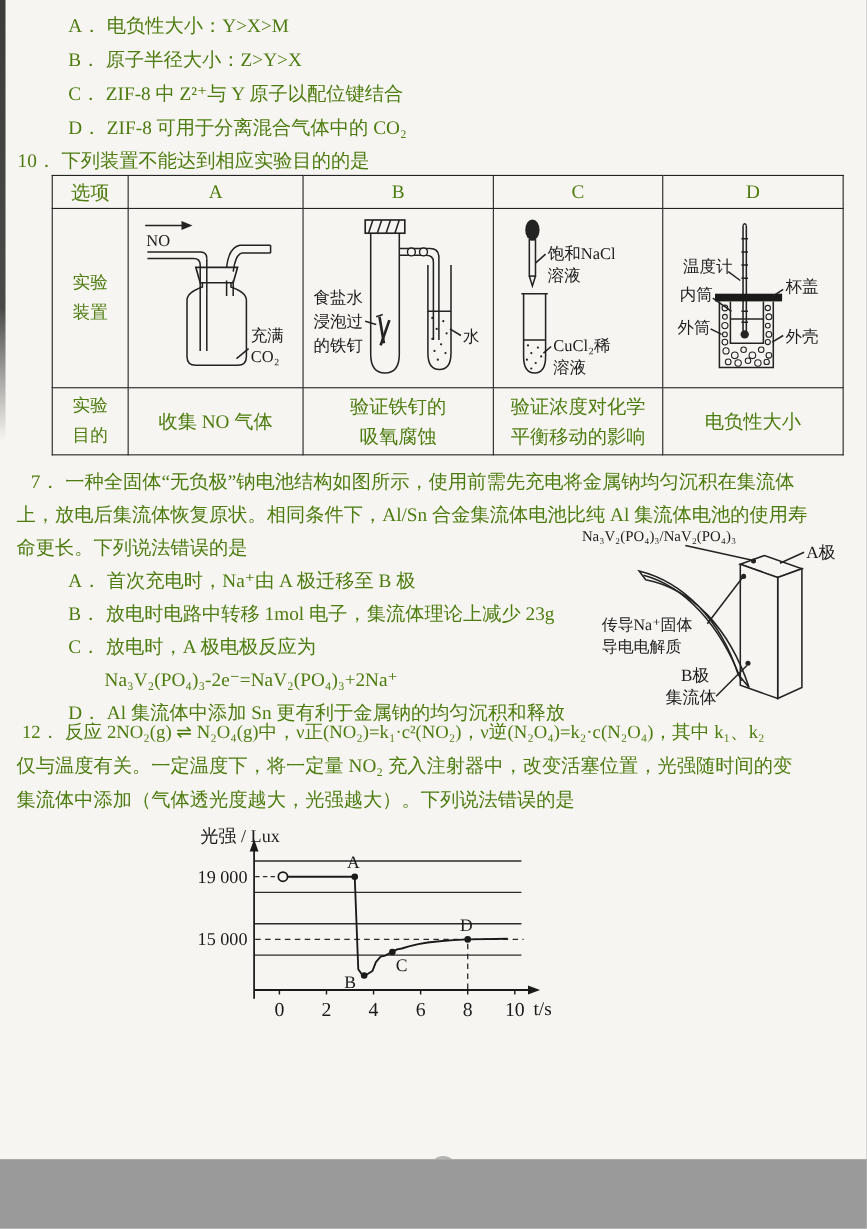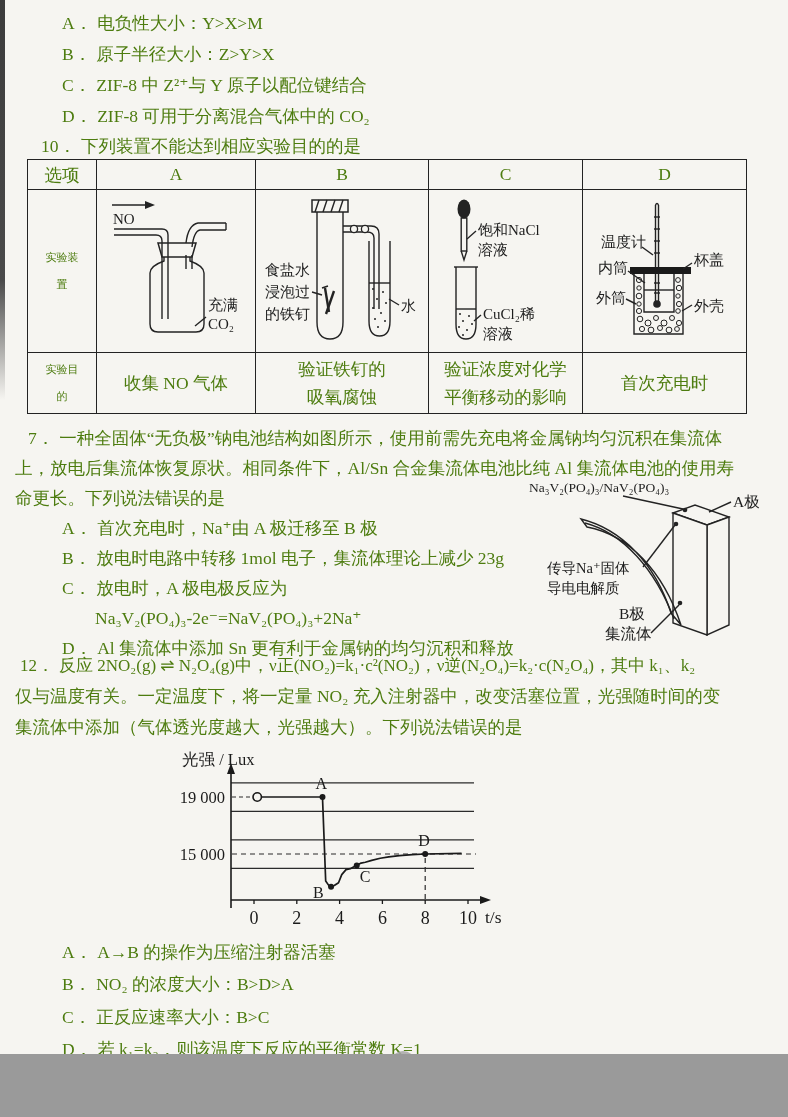--- a/index.html
+++ b/index.html
@@ -6,27 +6,27 @@
   html,body{background:#9a9a9a}
   .page{position:relative;width:788px;height:1054px;margin:0 auto;overflow:hidden;
         background:#f6f5f1;color:#4d7c0f;
         font-family:"Liberation Serif","DejaVu Serif","DejaVu Sans",serif;}
   .edge-strip{position:absolute;left:0;top:0;width:5px;height:400px;
         background:linear-gradient(180deg,#3c3c3c 0%,#4a4a4a 70%,rgba(90,90,90,0) 100%);}
   .sec{position:absolute;}
   .line{white-space:nowrap;line-height:31px;font-size:17.5px;}
   .key{padding-right:5px;}
   
-  table.q10{border-collapse:collapse;table-layout:fixed;width:719px;}
+  table.q10{border-collapse:collapse;table-layout:fixed;width:719px;margin-left:20px;}
   table.q10 th,table.q10 td{border:1.7px solid #232323;text-align:center;vertical-align:middle;
         font-weight:normal;font-size:17.5px;padding:0;}
   table.q10 tr.hdr th{height:30px;}
   table.q10 tr.app td,table.q10 tr.app th{height:163px;}
   table.q10 tr.pur td,table.q10 tr.pur th{height:61px;}
-  .rowlab{display:inline-block;width:40px;word-break:break-all;line-height:27px;font-size:11px;}
+  .rowlab{display:inline-block;width:40px;word-break:break-all;line-height:27px;font-size:16px;}
   .purpose{display:inline-block;line-height:28px;font-size:17.5px;}
   .app-svg{display:block;margin:0 auto;}
   .app-svg text,.batt text{fill:#1d1d1d;font-family:inherit;}
   .app-svg .ln{stroke:#232323;stroke-width:1.4;fill:none;}
   .app-svg .thick{stroke:#232323;stroke-width:2.4;fill:none;}
   #chart text{fill:#1b1b1b;font-family:inherit;}
   .batt .ln{stroke:#232323;stroke-width:1.4;fill:none;}
   .batt .face{fill:#f6f5f1;stroke:#232323;stroke-width:1.4;}
   .wm-c{position:absolute;border-radius:50%;background:#a7a7a7;opacity:.85;}
   .wm-streak{position:absolute;width:150px;height:24px;border-radius:50%;
@@ -39,21 +39,21 @@
 <div class="page">
   <div class="edge-strip"></div>
 
   <div class="sec" style="left:62px;top:8px;">
     <div class="line"><span class="key">A．</span><span>电负性大小：Y&gt;X&gt;M</span></div>
     <div class="line"><span class="key">B．</span><span>原子半径大小：Z&gt;Y&gt;X</span></div>
     <div class="line"><span class="key">C．</span><span>ZIF-8 中 Z²⁺与 Y 原子以配位键结合</span></div>
     <div class="line"><span class="key">D．</span><span>ZIF-8 可用于分离混合气体中的 CO₂</span></div>
   </div>
 
-  <div class="sec" style="left:41px;top:131px;font-family:Liberation Serif, serif;">
+  <div class="sec" style="left:16px;top:131px;font-family:Liberation Serif, serif;">
     <div class="line"><span class="key">10．</span><span>下列装置不能达到相应实验目的的是</span></div>
   </div>
 
   <div class="sec" style="left:27px;top:159px;">
     <table class="q10">
       <colgroup>
           <col style="width:69px">
           <col style="width:159px">
           <col style="width:173px">
           <col style="width:154px">
@@ -231,21 +231,21 @@
               <line class="ln" x1="108" y1="114" x2="98" y2="120"></line>
             </g>
           </svg>
         </td>
       </tr>
       <tr class="pur">
         <th><span class="rowlab">实验目的</span></th>
         <td><span class="purpose">收集 NO 气体</span></td>
         <td><span class="purpose" style="max-width:96px;text-align:center;">验证铁钉的吸氧腐蚀</span></td>
         <td><span class="purpose" style="max-width:127px;">验证浓度对化学平衡移动的影响</span></td>
-        <td><span class="purpose">首次充电时</span></td>
+        <td><span class="purpose">电负性大小</span></td>
       </tr>
     </tbody>
       </table>
   </div>
 
   <div class="sec" style="left:15px;top:423px;width:760px;">
     <div class="line" style="padding-left:13px;line-height:30px;"><span class="key">7．</span><span>一种全固体“无负极”钠电池结构如图所示，使用前需先充电将金属钠均匀沉积在集流体</span></div>
     <div class="line" style="line-height:30px;">上，放电后集流体恢复原状。相同条件下，Al/Sn 合金集流体电池比纯 Al 集流体电池的使用寿</div>
     <div class="line" style="line-height:30px;">命更长。下列说法错误的是</div>
     <div class="line" style="padding-left:47px;line-height:30px;"><span class="key">A．</span><span>首次充电时，Na⁺由 A 极迁移至 B 极</span></div>
@@ -315,26 +315,20 @@
       <line x1="234.39999999999998" y1="150" x2="234.39999999999998" y2="154" stroke="#1a1a1a" stroke-width="1.3"></line>
       <text x="234.39999999999998" y="174" text-anchor="middle" font-size="18">6</text>
       <line x1="277.2" y1="150" x2="277.2" y2="154" stroke="#1a1a1a" stroke-width="1.3"></line>
       <text x="277.2" y="174" text-anchor="middle" font-size="18">8</text>
       <line x1="320" y1="150" x2="320" y2="154" stroke="#1a1a1a" stroke-width="1.3"></line>
       <text x="320" y="174" text-anchor="middle" font-size="18">10</text>
       <text x="337" y="173" font-size="17.5">t/s</text>
       <text x="34" y="15" font-size="16.5">光强 / Lux</text>
     </svg>
 
-  <div class="sec" style="left:62px;top:936px;">
-    <div class="line" style="line-height:32.3px;"><span class="key">A．</span><span>A→B 的操作为压缩注射器活塞</span></div>
-    <div class="line" style="line-height:32.3px;"><span class="key">B．</span><span>NO₂ 的浓度大小：B&gt;D&gt;A</span></div>
-    <div class="line" style="line-height:32.3px;"><span class="key">C．</span><span>正反应速率大小：B&gt;C</span></div>
-    <div class="line" style="line-height:32.3px;"><span class="key">D．</span><span>若 k₁=k₂，则该温度下反应的平衡常数 K=1</span></div>
-  </div>
 
   <div class="sec" style="left:302px;top:1072px;font-size:17px;white-space:nowrap;">
     <span>化学试题</span>
     <span style="display:inline-block;width:20px;"></span>
     <span>第3页（</span>
   </div>
 
   <div>
     <div class="wm-c" style="left:391px;top:1051px;width:24px;height:22px;"></div>
     <div class="wm-c" style="left:404px;top:1064px;width:20px;height:19px;"></div>

